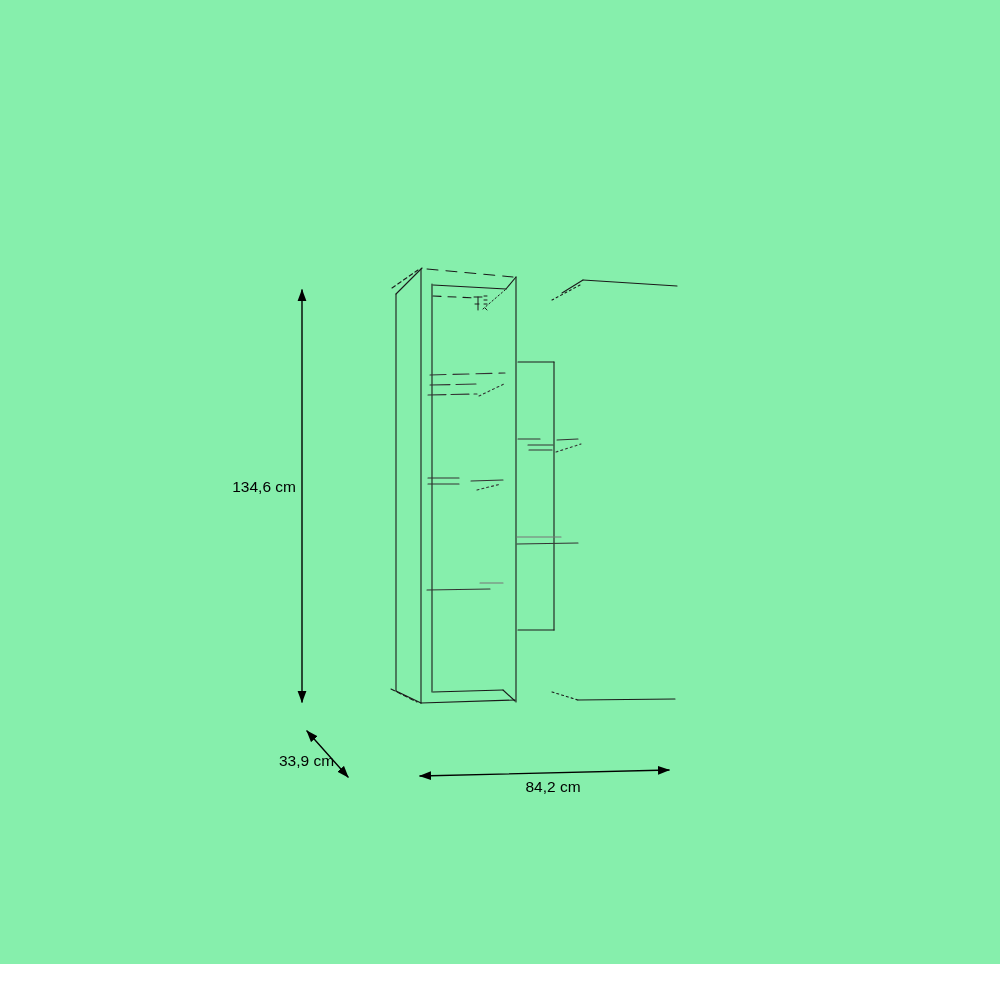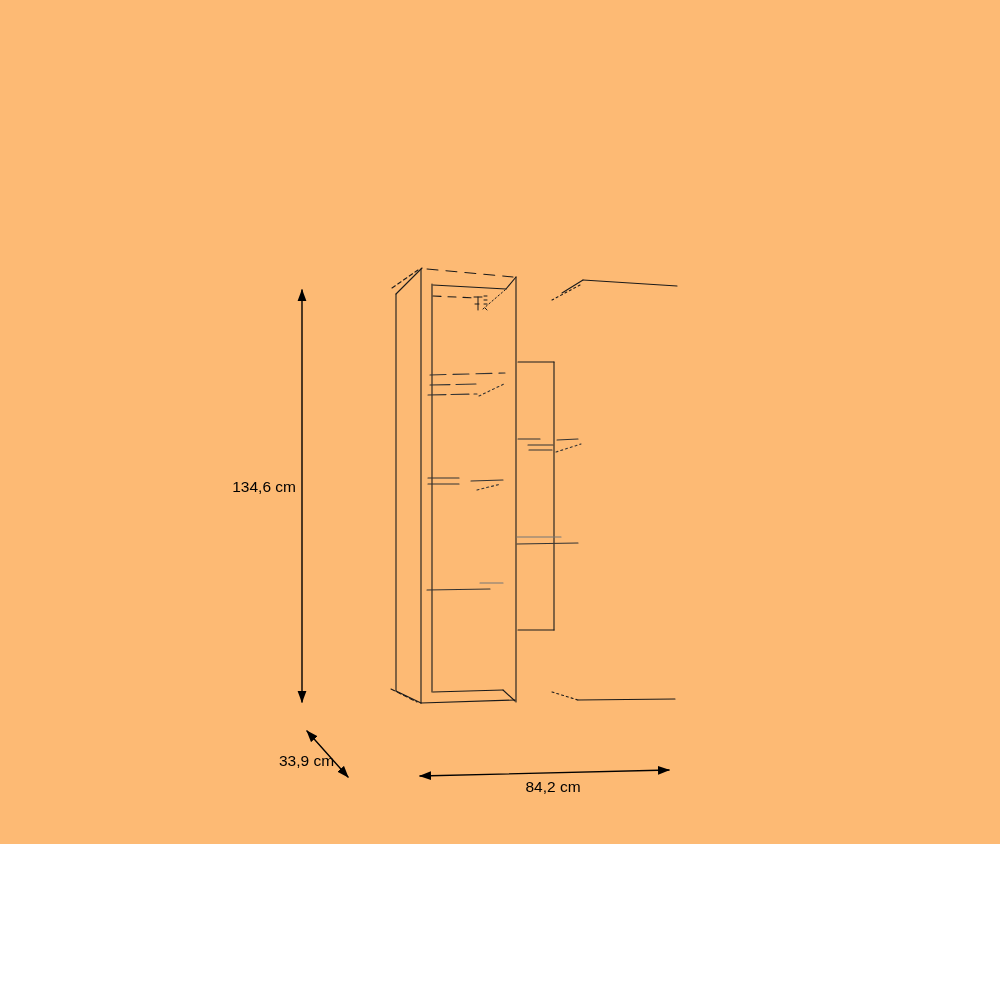--- a/index.html
+++ b/index.html
@@ -4,22 +4,22 @@
 <style>
   html, body {
     margin: 0;
     padding: 0;
     background: #ffffff;
     font-family: "Liberation Sans", "DejaVu Sans", sans-serif;
   }
   .canvas {
     position: relative;
     width: 1000px;
-    height: 844px;
-    background: #fdba74;
+    height: 964px;
+    background: #86efac;
     overflow: hidden;
   }
   svg text {
     font-family: "Liberation Sans", "DejaVu Sans", sans-serif;
     font-size: 15.5px;
     fill: #000000;
     stroke: none;
   }
 </style>
 </head>

